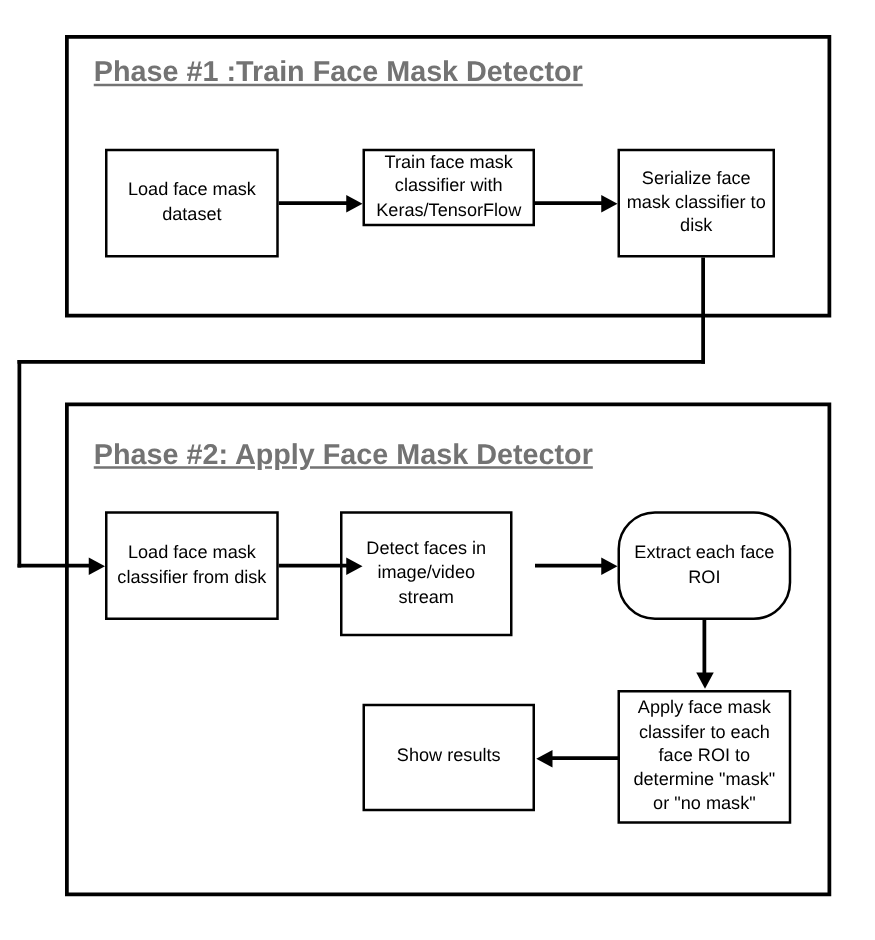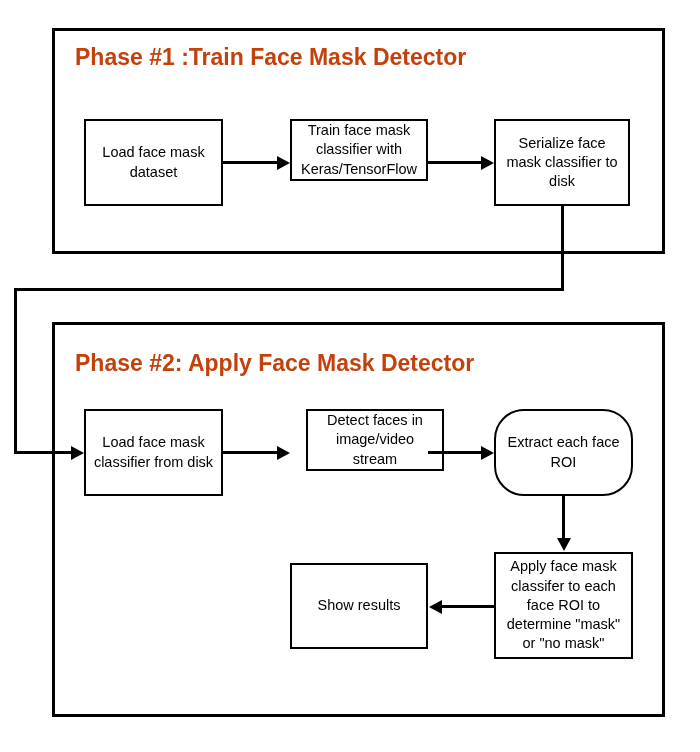--- a/index.html
+++ b/index.html
@@ -25,21 +25,22 @@
     border: 3px solid #000000;
     background: transparent;
     box-sizing: border-box;
   }
   .phase-title {
     position: absolute;
     font-weight: bold;
     font-size: 23px;
     letter-spacing: 0px;
     white-space: nowrap;
-    color: #c2410c;
+    color: #737373;
+    text-decoration: underline;
   }
   .node-box {
     position: absolute;
     border: 2.5px solid #000000;
     background: #ffffff;
     box-sizing: border-box;
     display: flex;
     align-items: center;
     justify-content: center;
     text-align: center;
@@ -91,21 +92,21 @@
     <span class="node-label">Load face mask
 dataset</span>
   </div>
 
   <div class="node-box" style="left:290px; top:119px; width:138px; height:62px;">
     <span class="node-label">Train face mask
 classifier with
 Keras/TensorFlow</span>
   </div>
 
-  <div class="node-box" style="left:494px; top:119px; width:136px; height:87px;align-items:center;">
+  <div class="node-box" style="left:494px; top:119px; width:126px; height:87px;align-items:center;">
     <span class="node-label">Serialize face
 mask classifier to
 disk</span>
   </div>
 
   <div class="edge edge-h" style="left:223px; top:161px; width:57px;"></div>
   <div class="arrow arrow-right" style="left:277px; top:155.5px;"></div>
 
   <div class="edge edge-h" style="left:428px; top:161px; width:56px;"></div>
   <div class="arrow arrow-right" style="left:481px; top:155.5px;"></div>
@@ -118,21 +119,21 @@
 
   <div class="phase-container" style="left:52px; top:322px; width:613px; height:395px;"></div>
 
   <div class="phase-title" style="left:75px; top:350px;text-align:right;">Phase #2: Apply Face Mask Detector</div>
 
   <div class="node-box" style="left:84px; top:409px; width:139px; height:87px;">
     <span class="node-label">Load face mask
 classifier from disk</span>
   </div>
 
-  <div class="node-box" style="left:306px; top:409px; width:138px; height:62px;">
+  <div class="node-box" style="left:272px; top:409px; width:138px; height:100px;">
     <span class="node-label">Detect faces in
 image/video
 stream</span>
   </div>
 
   <div class="node-box" style="left:494px; top:409px; width:139px; height:87px;border-radius:30px;">
     <span class="node-label">Extract each face
 ROI</span>
   </div>
 

